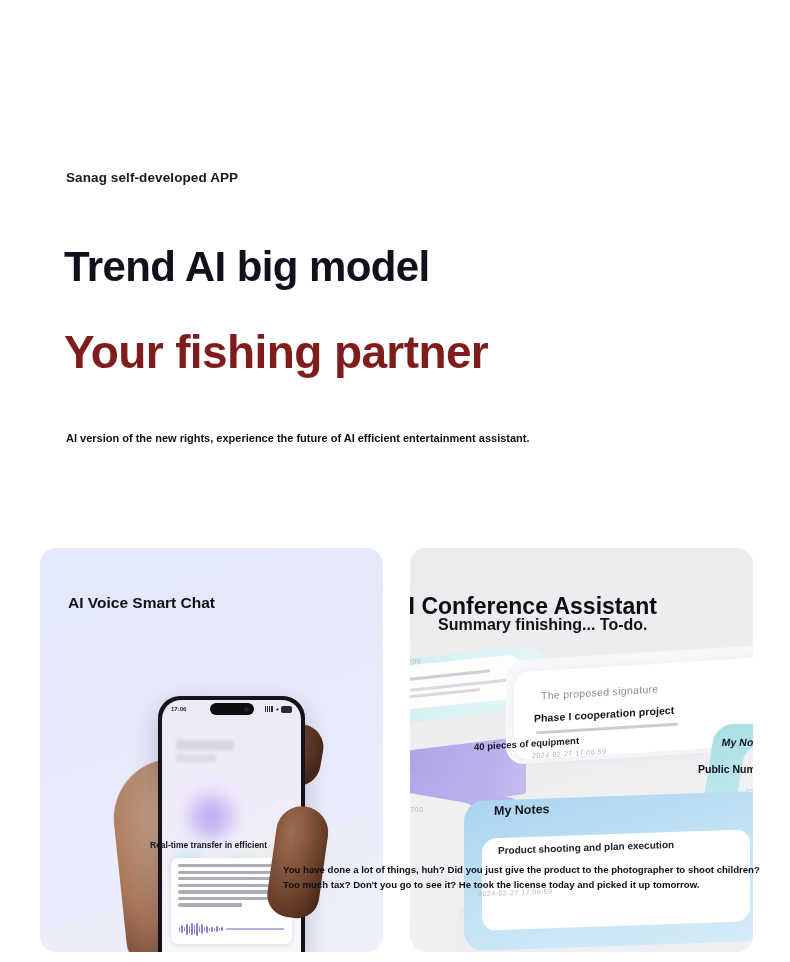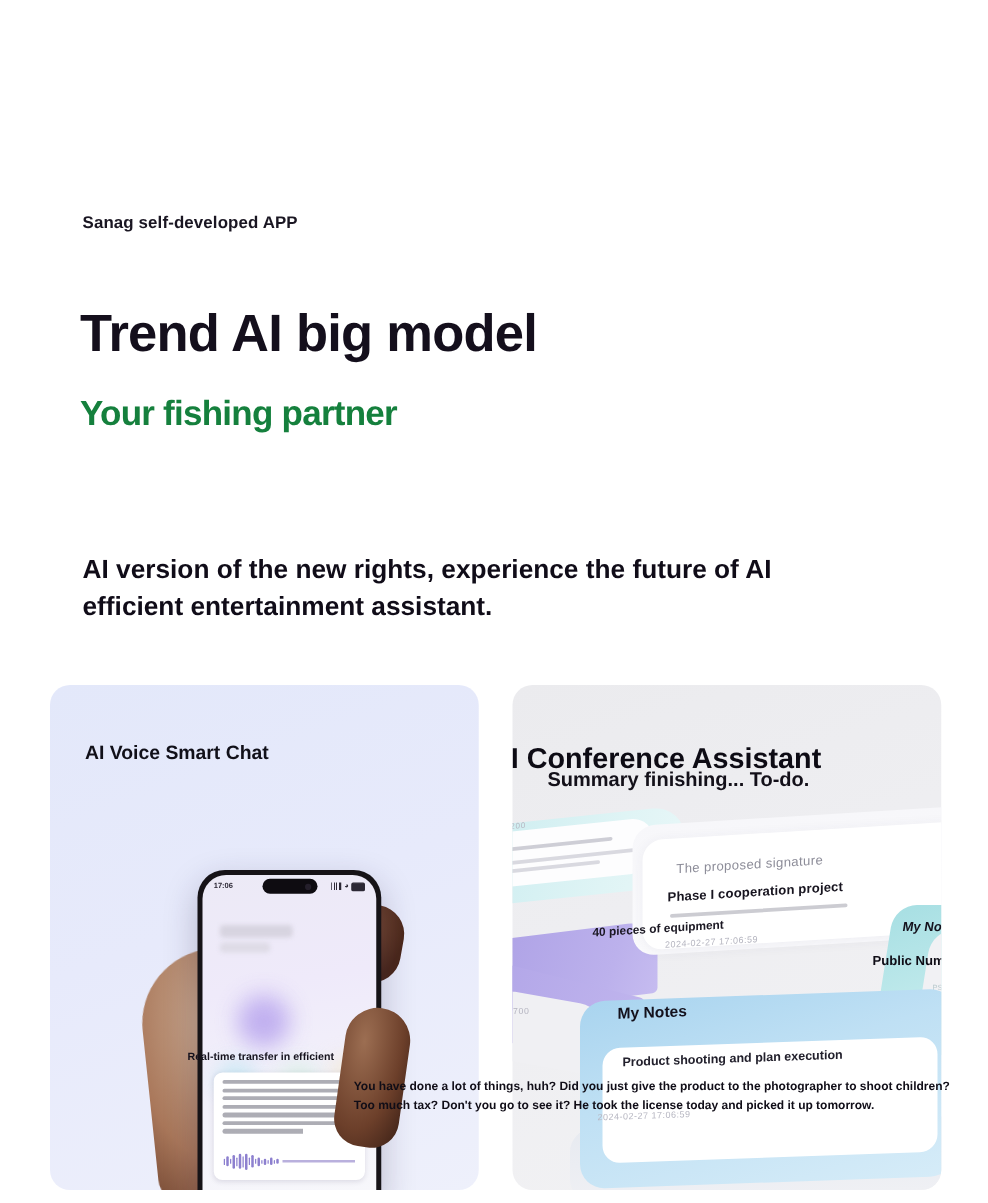--- a/index.html
+++ b/index.html
@@ -18,26 +18,26 @@
     position:absolute;left:66px;top:170px;
     font-size:13.5px;font-weight:700;letter-spacing:.1px;color:#1a1622;
   }
   .h1{
     position:absolute;left:64px;top:218px;
     font-size:42px;font-weight:700;letter-spacing:-.6px;color:#140f1c;
     line-height:1;
   }
   .h2{
     position:absolute;left:64px;top:298px;
-    font-size:28px;font-weight:700;letter-spacing:-.6px;color:#15803d;
+    font-size:46px;font-weight:700;letter-spacing:-.6px;color:#7f1d1d;
     line-height:1;
   }
   .lede{
     position:absolute;left:66px;top:420px;width:600px;
-    font-size:21px;font-weight:700;line-height:1.42;color:#100c18;
+    font-size:11px;font-weight:700;line-height:1.42;color:#100c18;
   }
 
   
   .cards{position:absolute;left:0;top:548px;width:790px;height:404px;}
 
   .card{
     position:absolute;top:0;width:343px;height:404px;
     border-radius:16px;overflow:hidden;
   }
   .card-left{

